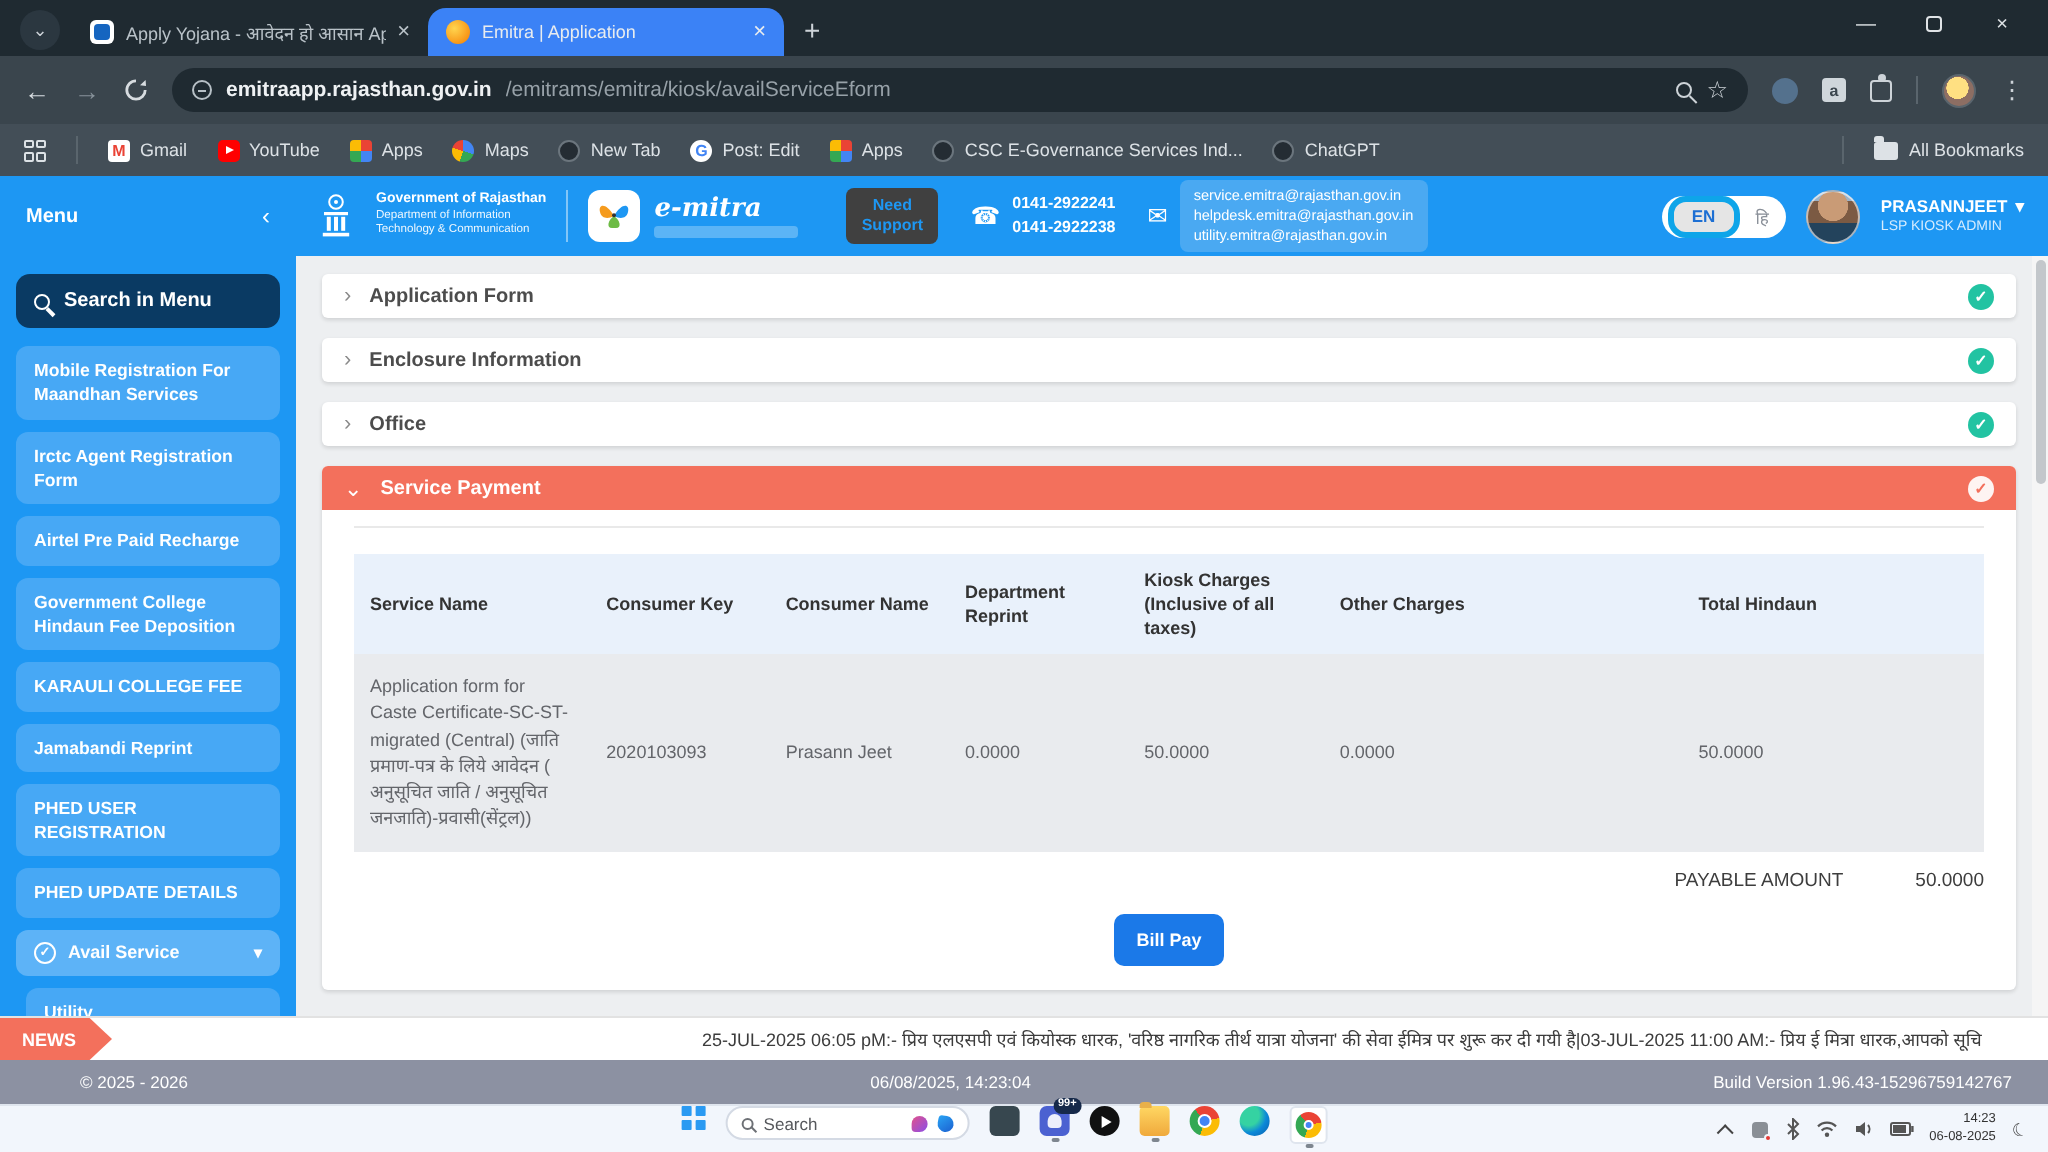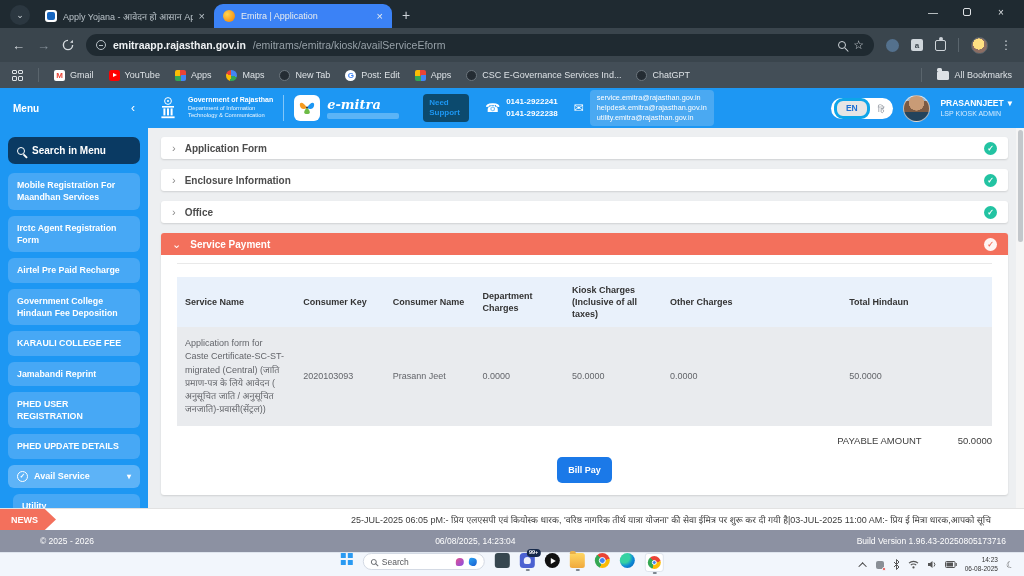--- a/index.html
+++ b/index.html
@@ -65,21 +65,21 @@
   .emblem { width:20px; height:24px; flex:0 0 auto; }
   .gov-text { color:#fff; line-height:1.25; }
   .gov-l1 { font-size:7px; font-weight:bold; }
   .gov-l2 { font-size:5.8px; opacity:.92; }
   .hdr-div { width:1px; height:26px; background:rgba(255,255,255,.45); }
   .emitra { display:flex; align-items:center; gap:7px; }
   .butterfly-box { width:26px; height:26px; background:#fff; border-radius:6px; display:flex; align-items:center; justify-content:center; }
   .emitra-col { display:flex; flex-direction:column; gap:2px; }
   .emitra-script { font-family:"DejaVu Serif", serif; font-style:italic; font-weight:bold; color:#fff; font-size:13px; line-height:1; }
   .emitra-tag { height:6px; width:72px; background:rgba(255,255,255,.28); border-radius:2px; }
-  .support-btn { background:#0c4a6e; color:#1d97f3; font-size:8px; font-weight:bold; border:none; border-radius:4px; padding:4px 6px; width:46px; line-height:1.3; text-align:left; margin-left:14px; }
+  .support-btn { background:#404040; color:#1d97f3; font-size:8px; font-weight:bold; border:none; border-radius:4px; padding:4px 6px; width:46px; line-height:1.3; text-align:center; margin-left:14px; }
   .contact { display:flex; align-items:center; gap:6px; color:#fff; margin-left:6px; }
   .phone-ico, .mail-ico { font-size:12px; color:#fff; }
   .phones { font-size:8px; font-weight:bold; line-height:1.5; }
   .email-box { background:#4aa9f2; border-radius:4px; padding:3px 7px; font-size:7.3px; line-height:1.4; color:#fff; }
   .hdr-spacer { flex:1; }
   .lang { background:#fff; border-radius:11px; height:21px; display:flex; align-items:center; padding:2px 3px; gap:2px; }
   .lang-en { border:3px solid #0ea5e9; color:#1d6fd3; border-radius:9px; font-size:8.5px; font-weight:bold; padding:2.5px 9px; background:#e5e5e5; }
   .lang-hi { color:#8a9099; font-size:8.5px; padding:2px 6px; }
   .user-avatar { width:27px; height:27px; border-radius:50%; flex:0 0 auto; border:1.5px solid rgba(255,255,255,.6); background:radial-gradient(circle at 50% 28%, #c99b76 0 34%, transparent 35%), linear-gradient(180deg, #9db3c8 0 18%, #7b5a43 19% 62%, #23435c 63%); }
   .user-col { color:#fff; line-height:1.3; }
@@ -389,21 +389,21 @@
                 <col style="width:11%">
                 <col style="width:12%">
                 <col style="width:22%">
                 <col style="width:18.5%">
             </colgroup>
             <thead>
               <tr>
                 <th>Service Name</th>
                 <th>Consumer Key</th>
                 <th>Consumer Name</th>
-                <th>Department Charges</th>
+                <th>Department Reprint</th>
                 <th><span>Kiosk Charges</span><span class="sub">(Inclusive of all taxes)</span></th>
                 <th>Other Charges</th>
                 <th>Total Hindaun</th>
               </tr>
             </thead>
             <tbody>
               <tr>
                 <td>Application form for Caste Certificate-SC-ST-migrated (Central) (जाति प्रमाण-पत्र के लिये आवेदन ( अनुसूचित जाति / अनुसूचित जनजाति)-प्रवासी(सेंट्रल))</td>
                 <td>2020103093</td>
                 <td>Prasann Jeet</td>
@@ -431,21 +431,21 @@
   </div>
 
   <div class="news">
     <span class="news-label">NEWS</span>
     <span class="news-text">25-JUL-2025 06:05 pM:- प्रिय एलएसपी एवं कियोस्क धारक, 'वरिष्ठ नागरिक तीर्थ यात्रा योजना' की सेवा ईमित्र पर शुरू कर दी गयी है|03-JUL-2025 11:00 AM:- प्रिय ई मित्रा धारक,आपको सूचि</span>
   </div>
 
   <div class="footer">
     <span>© 2025 - 2026</span>
     <span class="mid">06/08/2025, 14:23:04</span>
-    <span>Build Version 1.96.43-20250805173716</span>
+    <span>Build Version 1.96.43-15296759142767</span>
   </div>
 
   <div class="taskbar">
     <div class="tb-center">
       <span class="win-logo">
           <i></i>
           <i></i>
           <i></i>
           <i></i>
         </span>

